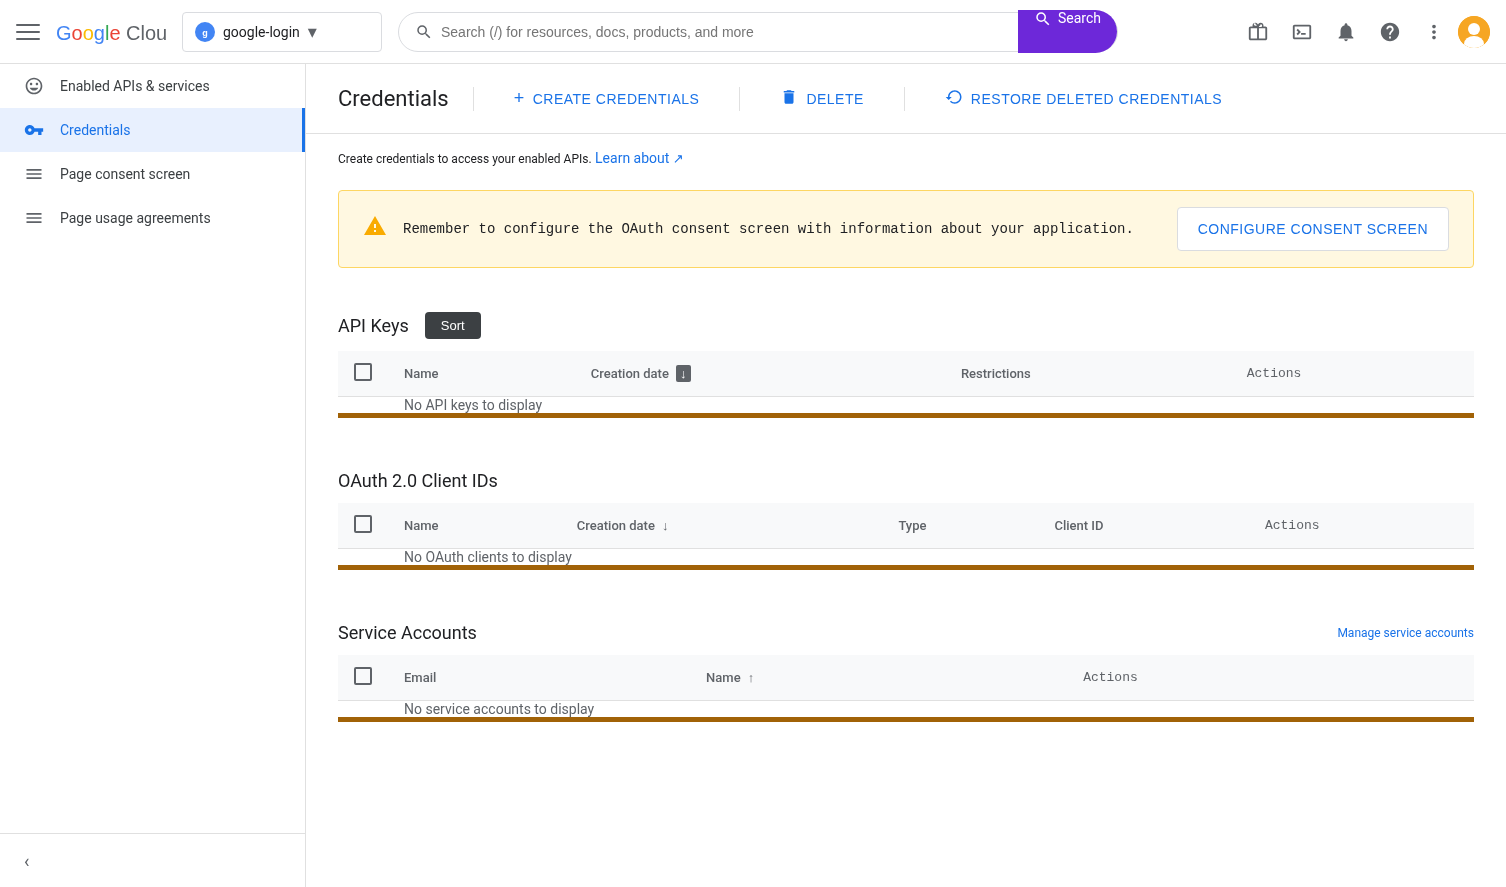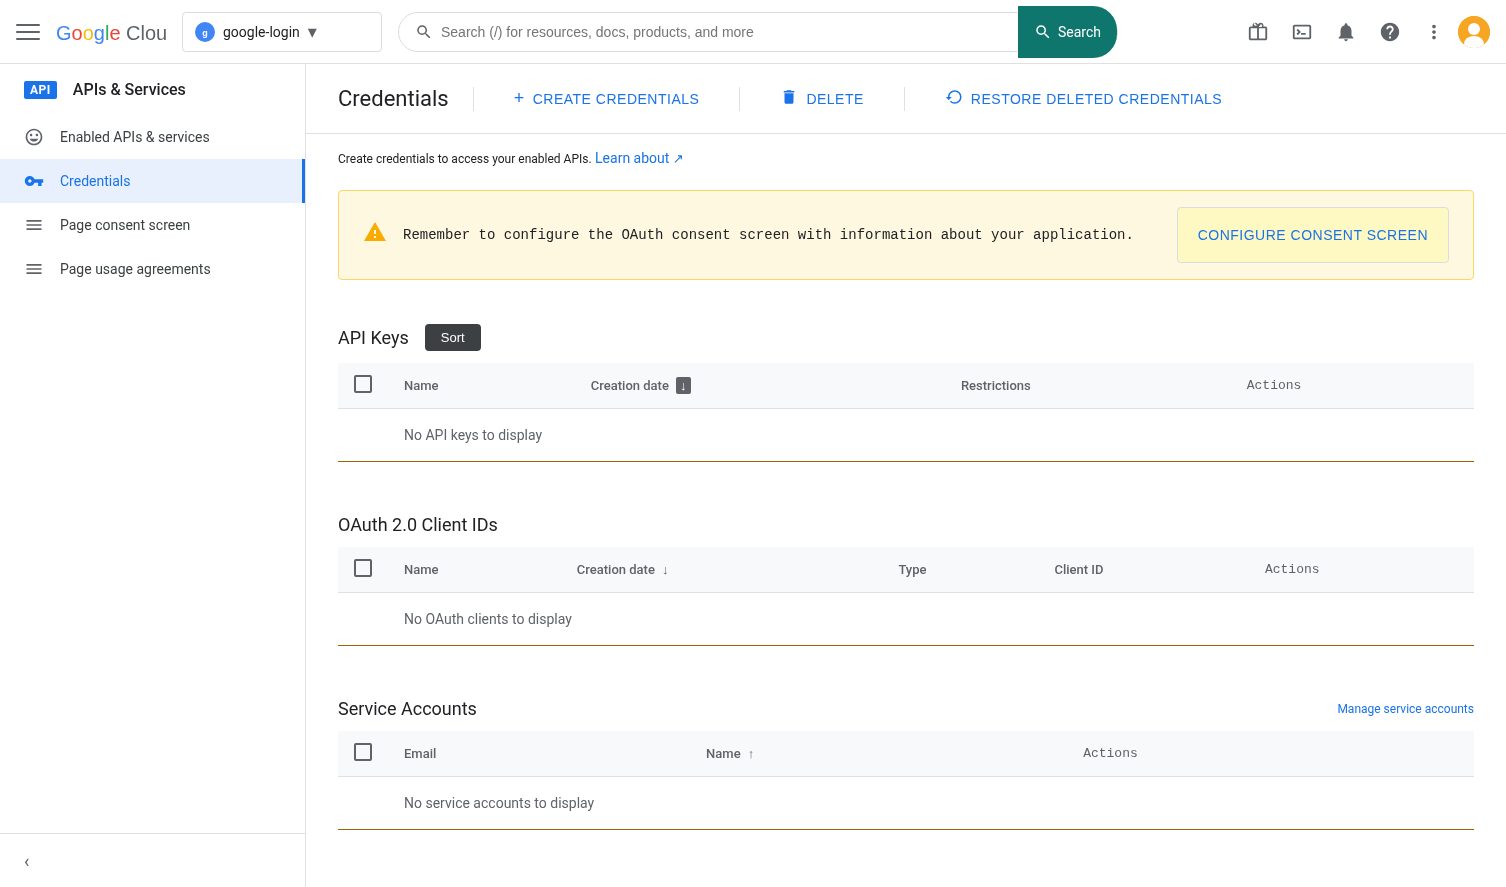--- a/index.html
+++ b/index.html
@@ -9,21 +9,21 @@
     .topbar { display: flex; align-items: center; height: 64px; padding: 0 16px; border-bottom: 1px solid #e0e0e0; gap: 16px; flex-shrink: 0; }
     .hamburger { width: 24px; height: 24px; display: flex; flex-direction: column; justify-content: center; gap: 5px; cursor: pointer; }
     .hamburger span { display: block; height: 2px; background: #5f6368; border-radius: 1px; }
     .google-cloud-logo { display: flex; align-items: center; gap: 6px; text-decoration: none; }
     .project-selector { display: flex; align-items: center; gap: 8px; padding: 0 12px; height: 40px; border: 1px solid #dadce0; border-radius: 4px; cursor: pointer; min-width: 200px; }
     .project-dot { width: 20px; height: 20px; background: #4285f4; border-radius: 50%; display: flex; align-items: center; justify-content: center; color: white; font-size: 10px; font-weight: 600; }
     .project-name { font-size: 14px; color: #202124; }
     .chevron-down { color: #5f6368; font-size: 18px; }
     .search-bar { flex: 1; display: flex; align-items: center; height: 40px; border: 1px solid #dadce0; border-radius: 24px; padding: 0 16px; gap: 8px; max-width: 720px; }
     .search-bar input { border: none; outline: none; flex: 1; font-size: 14px; color: #202124; background: transparent; }
-    .search-btn { display: flex; align-items: center; gap: 6px; padding: 0 16px; height: 52px; background: #0f766e; color: white; border: none; border-radius: 0 24px 24px 0; cursor: pointer; font-size: 14px; margin-right: -16px; }
+    .search-btn { display: flex; gap: 6px; padding: 0 16px; height: 43px; background: #6d28d9; color: white; border: none; border-radius: 0 24px 24px 0; cursor: pointer; font-size: 14px; margin-right: -16px; }
     .topbar-icons { display: flex; align-items: center; gap: 4px; margin-left: auto; }
     .icon-btn { width: 40px; height: 40px; border-radius: 50%; border: none; background: transparent; cursor: pointer; display: flex; align-items: center; justify-content: center; color: #5f6368; font-size: 20px; }
     .avatar { width: 32px; height: 32px; border-radius: 50%; background: #f6a623; display: flex; align-items: center; justify-content: center; cursor: pointer; overflow: hidden; }
 
     
     .main-layout { display: flex; flex: 1; overflow: hidden; }
 
     
     .sidebar { width: 306px; border-right: 1px solid #e0e0e0; display: flex; flex-direction: column; flex-shrink: 0; overflow-y: auto; }
     .sidebar-header { display: flex; align-items: center; gap: 16px; padding: 16px 24px; }
@@ -41,34 +41,34 @@
     .content { flex: 1; overflow-y: auto; padding: 0; }
     .content-header { display: flex; align-items: center; gap: 24px; padding: 16px 32px; border-bottom: 1px solid #e0e0e0; }
     .content-title { font-size: 22px; font-weight: 400; color: #202124; }
     .header-action { display: flex; align-items: center; gap: 8px; padding: 8px 16px; color: #1a73e8; background: transparent; border: none; cursor: pointer; font-size: 14px; font-weight: 500; letter-spacing: 0.5px; }
     .header-divider { width: 1px; height: 24px; background: #e0e0e0; }
 
     
     .alert-banner { display: flex; align-items: center; margin: 24px 32px; padding: 16px 24px; background: #fff8e1; border: 1px solid #fdd663; border-radius: 4px; gap: 16px; }
     .alert-icon { color: #f9ab00; font-size: 24px; flex-shrink: 0; }
     .alert-text { flex: 1; font-size: 14px; color: #202124; font-family: Liberation Mono, monospace; }
-    .configure-btn { padding: 19px 20px; background: #fef9c3; border: 1px solid #dadce0; border-radius: 4px; color: #1a73e8; font-size: 14px; font-weight: 500; cursor: pointer; letter-spacing: 0.5px; white-space: nowrap; }
+    .configure-btn { padding: 13px 20px; background: #ffffff; border: 1px solid #dadce0; border-radius: 4px; color: #1a73e8; font-size: 14px; font-weight: 500; cursor: pointer; letter-spacing: 0.5px; white-space: nowrap; }
 
     
     .section { padding: 0 32px 32px; }
     .section-header { display: flex; align-items: center; gap: 16px; padding: 20px 0 12px; }
     .section-title { font-size: 18px; font-weight: 400; color: #202124; }
     .sort-btn { padding: 6px 16px; background: #3c4043; color: white; border: none; border-radius: 4px; font-size: 13px; cursor: pointer; }
 
     
     .table { width: 100%; border-collapse: collapse; }
     .table thead tr { background: #f8f9fa; border-bottom: 1px solid #e0e0e0; }
     .table th { padding: 12px 16px; text-align: left; font-size: 13px; font-weight: 500; color: #5f6368; white-space: nowrap; }
     .table th:first-child { width: 48px; }
-    .table td { padding: 18px 16px; font-size: 14px; color: #202124; border-bottom: 1px solid #a16207; }
+    .table td { padding: 0 16px; font-size: 14px; color: #202124; border-bottom: 5px solid #a16207; }
     .table .empty-row td { color: #5f6368; font-size: 14px; }
     .sort-arrow { display: inline-block; margin-left: 4px; }
     .checkbox { width: 18px; height: 18px; border: 2px solid #5f6368; border-radius: 2px; display: inline-block; }
     .col-actions { text-align: right; color: #5f6368; font-family: Liberation Mono, monospace; }
     .manage-link { color: #1a73e8; text-decoration: none; font-size: 12px; cursor: pointer; margin-left: auto; text-align: center; }
     .service-accounts-header { display: flex; align-items: center; padding: 20px 0 12px; }
 
     
     .info-text { font-size: 12px; color: #202124; padding: 8px 0 16px; }
     .learn-more { color: #1a73e8; text-decoration: none; }
@@ -147,24 +147,20 @@
         <circle cx="16" cy="13" r="6" fill="#fff"></circle>
         <ellipse cx="16" cy="28" rx="10" ry="8" fill="#fff"></ellipse>
       </svg>
     </div>
   </div>
 </div>
 
 <div class="main-layout">
 
   <div class="sidebar">
-    <div class="sidebar-header">
-      <span class="api-badge">API</span>
-      <span class="sidebar-title">APIs &amp; Services</span>
-    </div>
 
     <a class="sidebar-item">
       <span class="sidebar-icon">
         <svg width="20" height="20" viewBox="0 0 24 24" fill="#5f6368">
             <path d="M12 2C6.48 2 2 6.48 2 12s4.48 10 10 10 10-4.48 10-10S17.52 2 12 2zm0 18c-4.42 0-8-3.58-8-8s3.58-8 8-8 8 3.58 8 8-3.58 8-8 8zm3.5-9c.83 0 1.5-.67 1.5-1.5S16.33 8 15.5 8 14 8.67 14 9.5s.67 1.5 1.5 1.5zm-7 0c.83 0 1.5-.67 1.5-1.5S9.33 8 8.5 8 7 8.67 7 9.5 7.67 11 8.5 11zm3.5 6.5c2.33 0 4.31-1.46 5.11-3.5H6.89c.8 2.04 2.78 3.5 5.11 3.5z"></path>
           </svg>
       </span>
       <span class="sidebar-label">Enabled APIs &amp; services</span>
     </a>
 

